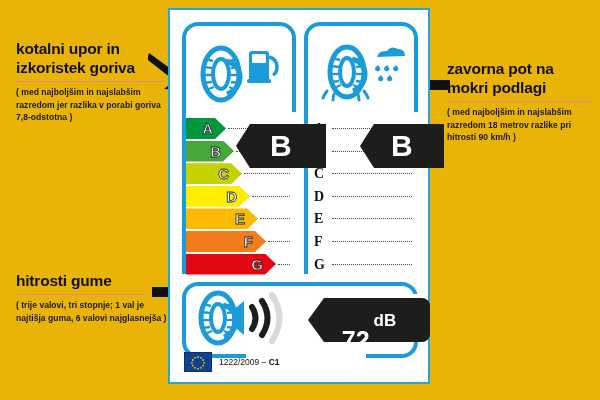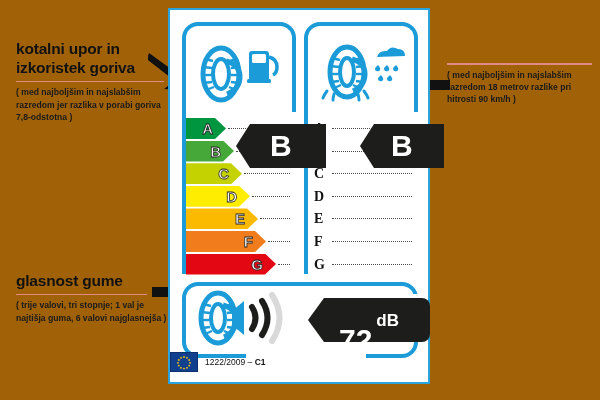--- a/index.html
+++ b/index.html
@@ -3,21 +3,21 @@
 <meta charset="utf-8">
 <style>
   html,body{margin:0;padding:0;}
   body{
     width:600px;height:400px;
     background:#fdfdfd;
     font-family:"Liberation Sans", sans-serif;
     overflow:hidden;
     position:relative;
   }
-  .page{position:absolute;inset:0;background:#a16207;}
+  .page{position:absolute;inset:0;background:#eab308;}
 
   
   .note{position:absolute;}
   .note-title{
     font-size:15.5px;font-weight:700;color:#111;
     line-height:1.22;letter-spacing:-0.2px;
   }
   .note-rule{
     height:1.5px;background:#e08b88;margin:3px 0 4px 0;
   }
@@ -103,47 +103,48 @@
   #panel-noise .cutb{position:absolute;left:60px;bottom:-6px;height:10px;width:120px;background:#fff;}
   .noise-inner{position:absolute;inset:0;display:flex;align-items:center;}
   .noise-pic{margin-left:6px;}
   .db{
     position:absolute;left:122px;top:12px;width:122px;height:44px;
     background:#1d1d1b;color:#fff;
     border-radius:0 8px 8px 0;
     clip-path:polygon(16px 0, 100% 0, 100% 100%, 16px 100%, 0 50%);
     display:flex;align-items:center;justify-content:center;gap:4px;
   }
-  .db .num{font-size:30px;font-weight:700;line-height:1;margin-top:40px;}
+  .db .num{font-size:25px;font-weight:700;line-height:1;margin-top:40px;}
   .db .unit{font-size:17px;font-weight:700;line-height:1;}
 
   
-  .footer{position:absolute;left:0;bottom:10px;display:flex;align-items:center;gap:7px;}
+  .footer{position:absolute;left:14px;bottom:10px;display:flex;align-items:center;gap:7px;}
   .euflag{width:26px;height:18px;background:#11408f;position:relative;border:0.5px solid #0c2f6e;}
   .reg{font-size:8.5px;color:#111;font-weight:400;}
   .reg b{font-weight:700;}
 </style>
 </head>
 <body>
 
 <div class="page">
 
   <div class="note" id="note-fuel">
     <div class="note-title">kotalni upor in izkoristek goriva</div>
     <div class="note-rule"></div>
     <div class="note-body">( med najboljšim in najslabšim razredom jer razlika v porabi goriva 7,8-odstotna )</div>
   </div>
 
   <div class="note" id="note-wet">
+    <div class="note-title">zavorna pot na mokri podlagi</div>
     <div class="note-rule"></div>
     <div class="note-body">( med najboljšim in najslabšim razredom 18 metrov razlike pri hitrosti 90 km/h )</div>
   </div>
 
   <div class="note" id="note-noise">
-    <div class="note-title">glasnost gume</div>
+    <div class="note-title">hitrosti gume</div>
     <div class="note-rule"></div>
     <div class="note-body">( trije valovi, tri stopnje; 1 val je najtišja guma, 6 valovi najglasnejša )</div>
   </div>
 
   <svg class="arrow" id="arrow-fuel" viewBox="0 0 48 44">
     <path d="M2 4 L30 26 L30 14 L46 40 L18 38 L26 30 L0 10 Z" fill="#111"></path>
     <path d="M1 3 L34 27 L33 13 L46 41 L16 39 L27 31 L-1 9 Z" fill="#111"></path>
   </svg>
   <svg class="arrow" id="arrow-wet" viewBox="0 0 44 30">
     <path d="M0 15 L18 3 L18 10 L44 10 L44 20 L18 20 L18 27 Z" fill="#111"></path>

